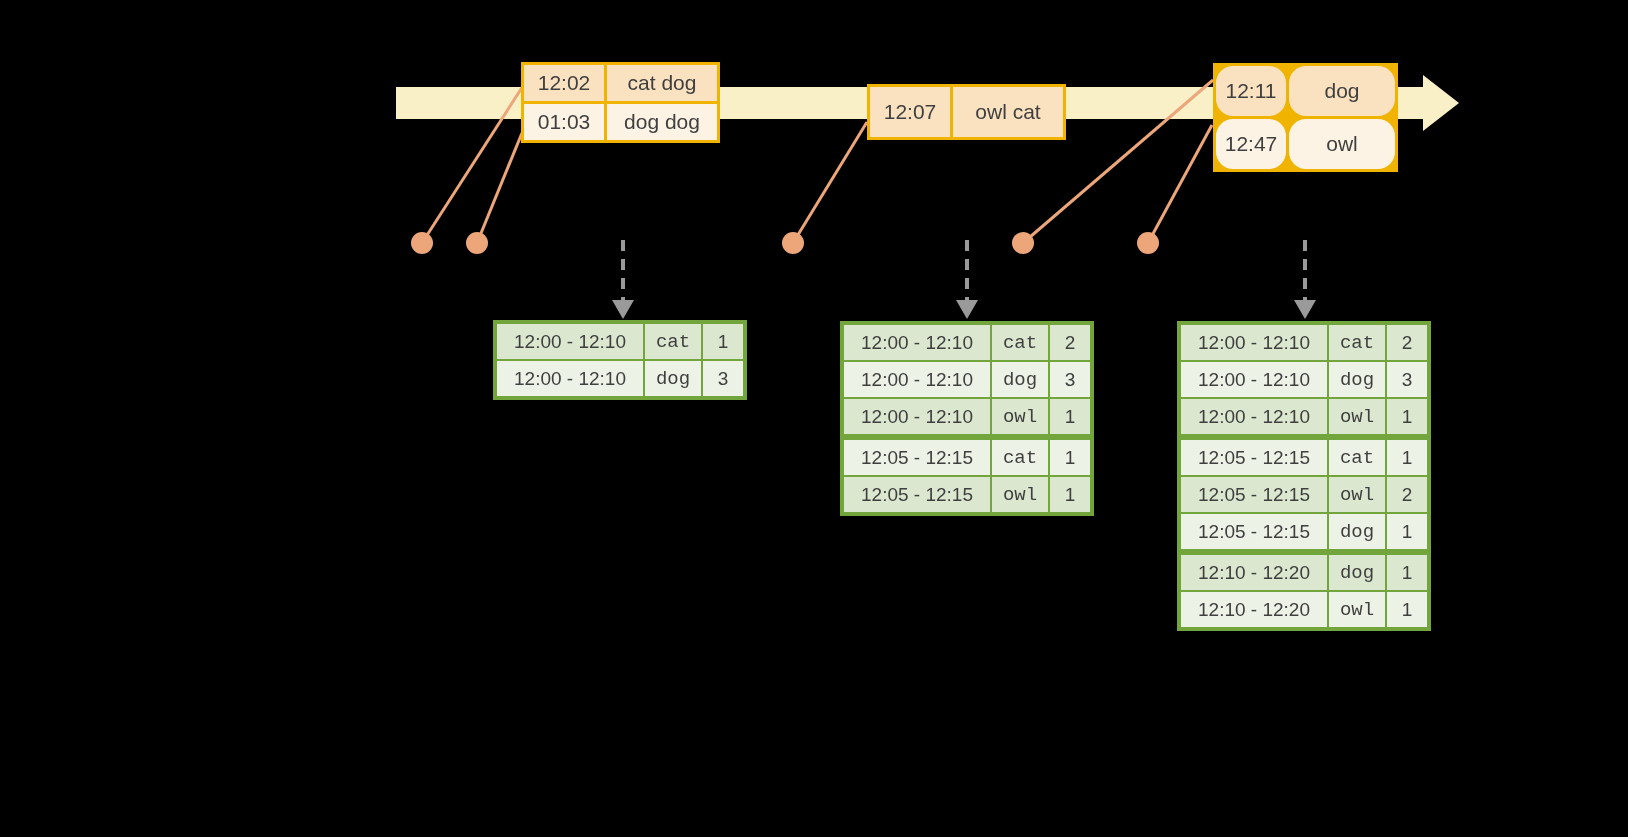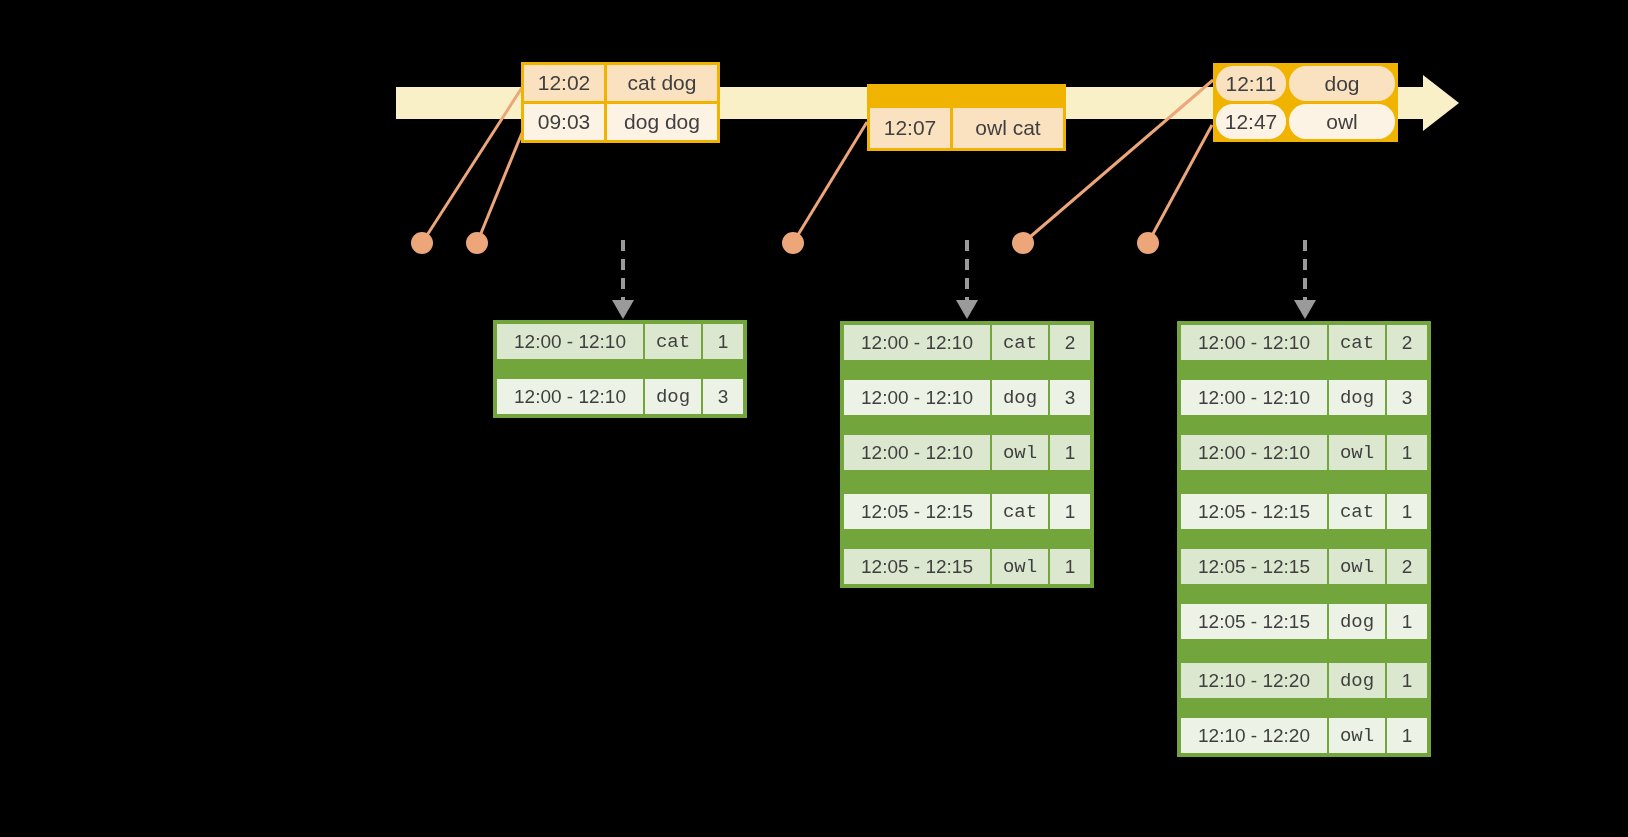--- a/index.html
+++ b/index.html
@@ -16,26 +16,26 @@
   .garr{stroke:var(--arrow_gray,#9A9A9A);stroke-width:4;stroke-dasharray:11 8;fill:none;}
   .ghead{fill:var(--arrow_gray,#9A9A9A);}
 
   .event-table{position:absolute;background:var(--event_border,#F0B400);padding:3px;display:flex;flex-direction:column;gap:3px;}
   .erow{display:flex;gap:3px;}
   .ecell{display:flex;align-items:center;justify-content:center;height:36px;font-size:21px;color:var(--text,#3F3F3F);}
   .ecell.time{width:80px;}
   .ecell.words{width:110px;}
   .alt1{background:var(--event_row_alt1,#FAE2C1);}
   .alt2{background:var(--event_row_alt2,#FCF3E4);}
-  .event-table.short .ecell{height:40px;margin-top:21px;}
-  .event-table.narrow .ecell{height:35px;border-radius:17px;}
+  .event-table.short .ecell{height:50px;}
+  .event-table.narrow .ecell{height:50px;border-radius:17px;}
   .event-table.narrow .ecell.time{width:70px;}
   .event-table.narrow .ecell.words{width:106px;}
 
-  .result-table{position:absolute;background:var(--result_border,#72A53C);padding:4px;display:flex;flex-direction:column;gap:20px;}
+  .result-table{position:absolute;background:var(--result_border,#72A53C);padding:4px;display:flex;flex-direction:column;gap:2px;}
   .rrow{display:flex;gap:2px;}
   .rrow.break{margin-top:4px;}
   .rcell{display:flex;align-items:center;justify-content:center;height:35px;font-size:19px;color:var(--text,#3F3F3F);}
   .rcell.window{width:146px;}
   .rcell.word{width:56px;font-family:Liberation Mono, monospace;}
   .rcell.count{width:40px;}
   .dark{background:var(--result_row_dark,#DBE7CF);}
   .light{background:var(--result_row_light,#EDF2E6);}
 </style>
 </head>
@@ -70,21 +70,21 @@
       <polygon class="ghead" points="1294,300 1316,300 1305,319"></polygon>
     </g>
   </svg>
 
   <div class="event-table" style="left:521px;top:62px;">
       <div class="erow">
         <div class="ecell time alt1">12:02</div>
         <div class="ecell words alt1">cat dog</div>
       </div>
       <div class="erow">
-        <div class="ecell time alt2">09:03</div>
+        <div class="ecell time alt2">01:03</div>
         <div class="ecell words alt2">dog dog</div>
       </div>
     </div>
   <div class="event-table short" style="left:867px;top:84px;">
       <div class="erow">
         <div class="ecell time alt1">12:07</div>
         <div class="ecell words alt1">owl cat</div>
       </div>
     </div>
   <div class="event-table narrow" style="left:1213px;top:63px;">

